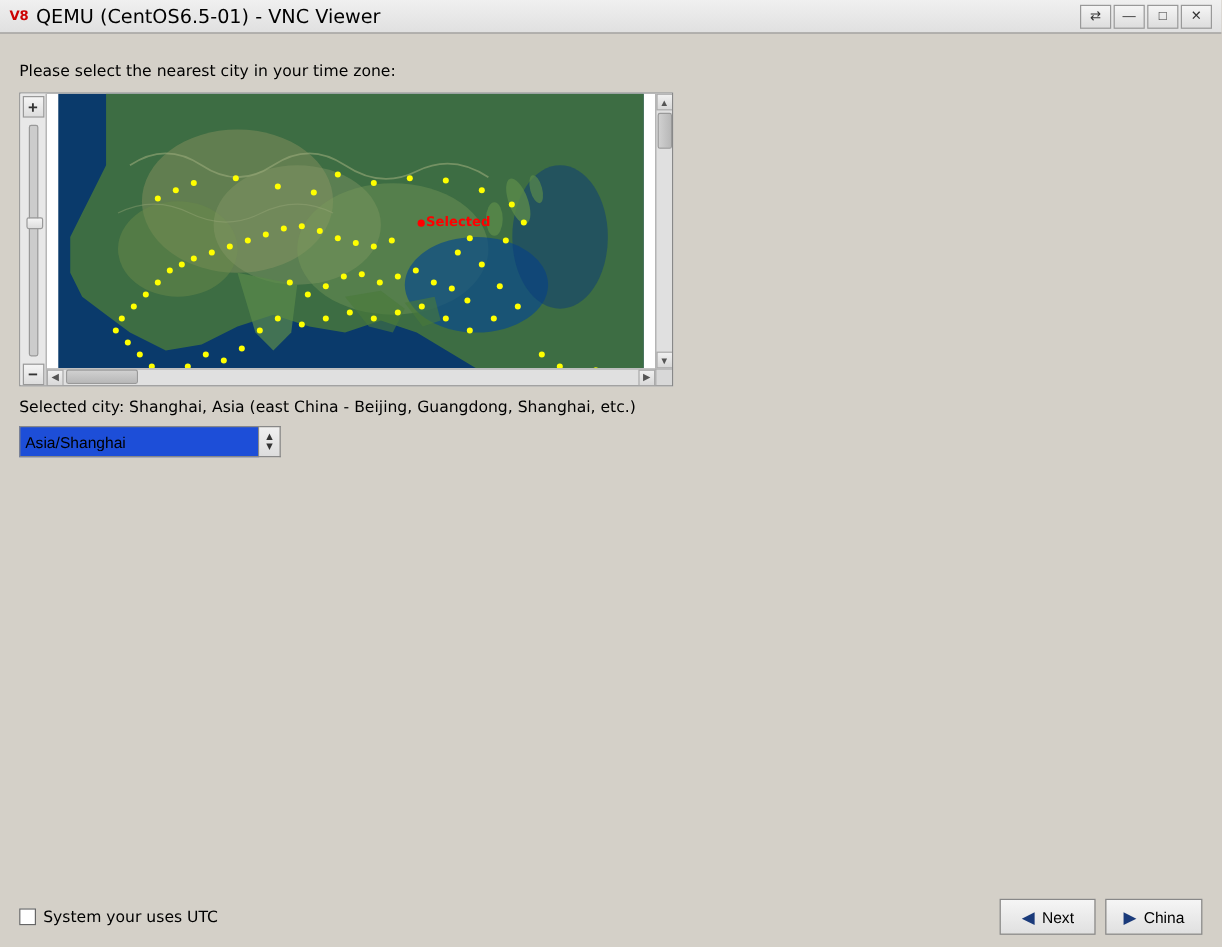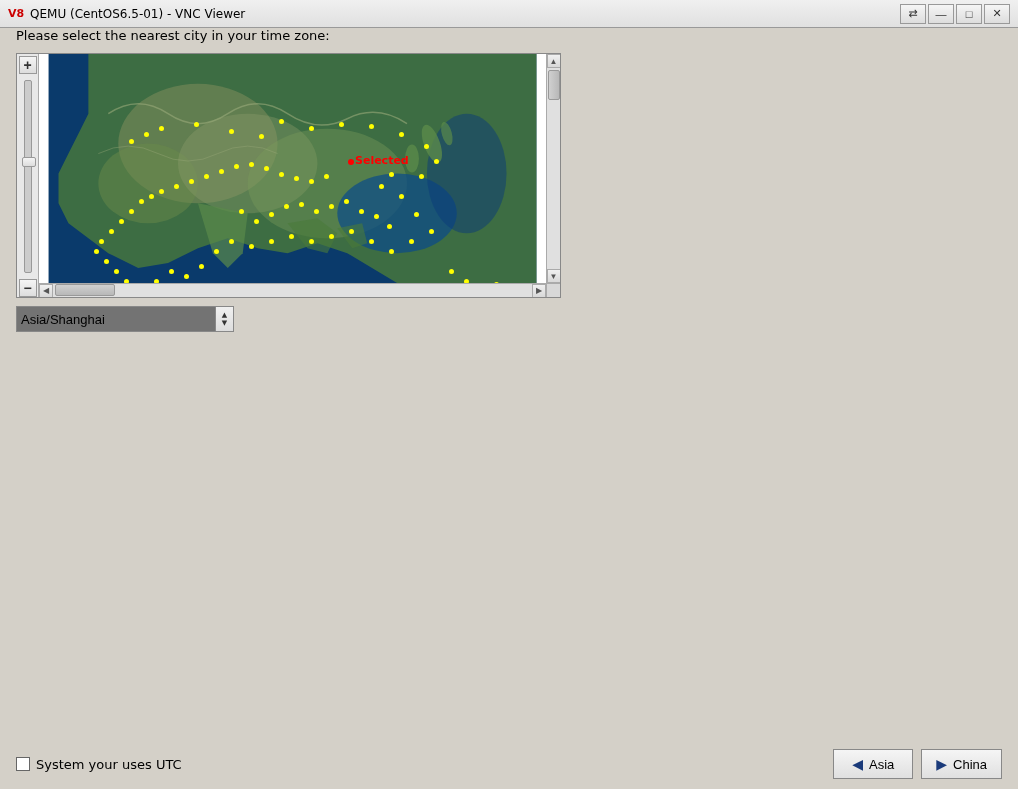--- a/index.html
+++ b/index.html
@@ -25,26 +25,26 @@
       padding: 0 8px;
       user-select: none;
     }
 
     .title-bar-icon {
       width: 16px;
       height: 16px;
       margin-right: 6px;
       display: flex;
       align-items: center;
-      justify-content: flex-start;
+      justify-content: flex-end;
     }
 
     .title-bar-title {
       flex: 1;
-      font-size: 12px;
+      font-size: 16px;
       color: #000;
     }
 
     .title-bar-controls {
       display: flex;
       gap: 2px;
     }
 
     .title-bar-btn {
       width: 26px;
@@ -54,21 +54,21 @@
       cursor: pointer;
       display: flex;
       align-items: center;
       justify-content: center;
       font-size: 11px;
       color: #333;
     }
 
     
     .main-content {
-      padding: 0 16px;
+      padding: 24px 16px;
       position: relative;
     }
 
     .page-title {
       font-size: 13px;
       margin-bottom: 10px;
       color: #000;
     }
 
     
@@ -243,21 +243,21 @@
     .timezone-select-wrapper {
       margin-top: 8px;
       display: flex;
       align-items: center;
     }
 
     .timezone-select {
       width: 200px;
       height: 26px;
       border: 1px solid #888;
-      background: #737373;
+      background: #1d4ed8;
       font-size: 13px;
       padding: 2px 4px;
       appearance: none;
       -webkit-appearance: none;
     }
 
     .select-arrows {
       width: 18px;
       height: 26px;
       border: 1px solid #888;
@@ -490,20 +490,21 @@
             <div class="scrollbar-thumb-h"></div>
           </div>
           <button class="scrollbar-btn">▶</button>
         </div>
 
         <div class="scrollbar-corner"></div>
       </div>
     </div>
   </div>
 
+  <div class="selected-city-info">Selected city: Shanghai, Asia (east China - Beijing, Guangdong, Shanghai, etc.)</div>
 
   <div class="timezone-select-wrapper">
     <select class="timezone-select">
       <option value="Asia/Shanghai" selected="">Asia/Shanghai</option>
       <option value="Asia/Beijing">Asia/Beijing</option>
       <option value="Asia/Tokyo">Asia/Tokyo</option>
       <option value="Asia/Seoul">Asia/Seoul</option>
       <option value="Asia/Hong_Kong">Asia/Hong_Kong</option>
     </select>
     <div class="select-arrows">
@@ -515,20 +516,20 @@
 </div>
 
 <div class="bottom-bar">
   <div class="utc-checkbox-area">
     <div class="utc-checkbox"></div>
     <label class="utc-label">System your uses UTC</label>
   </div>
   <div class="nav-buttons">
     <button class="nav-btn">
       <span class="btn-icon">◀</span>
-      <span>Asia</span>
+      <span>Next</span>
     </button>
     <button class="nav-btn">
       <span class="btn-icon">▶</span>
       <span>China</span>
     </button>
   </div>
 </div>
 
 </body></html>

